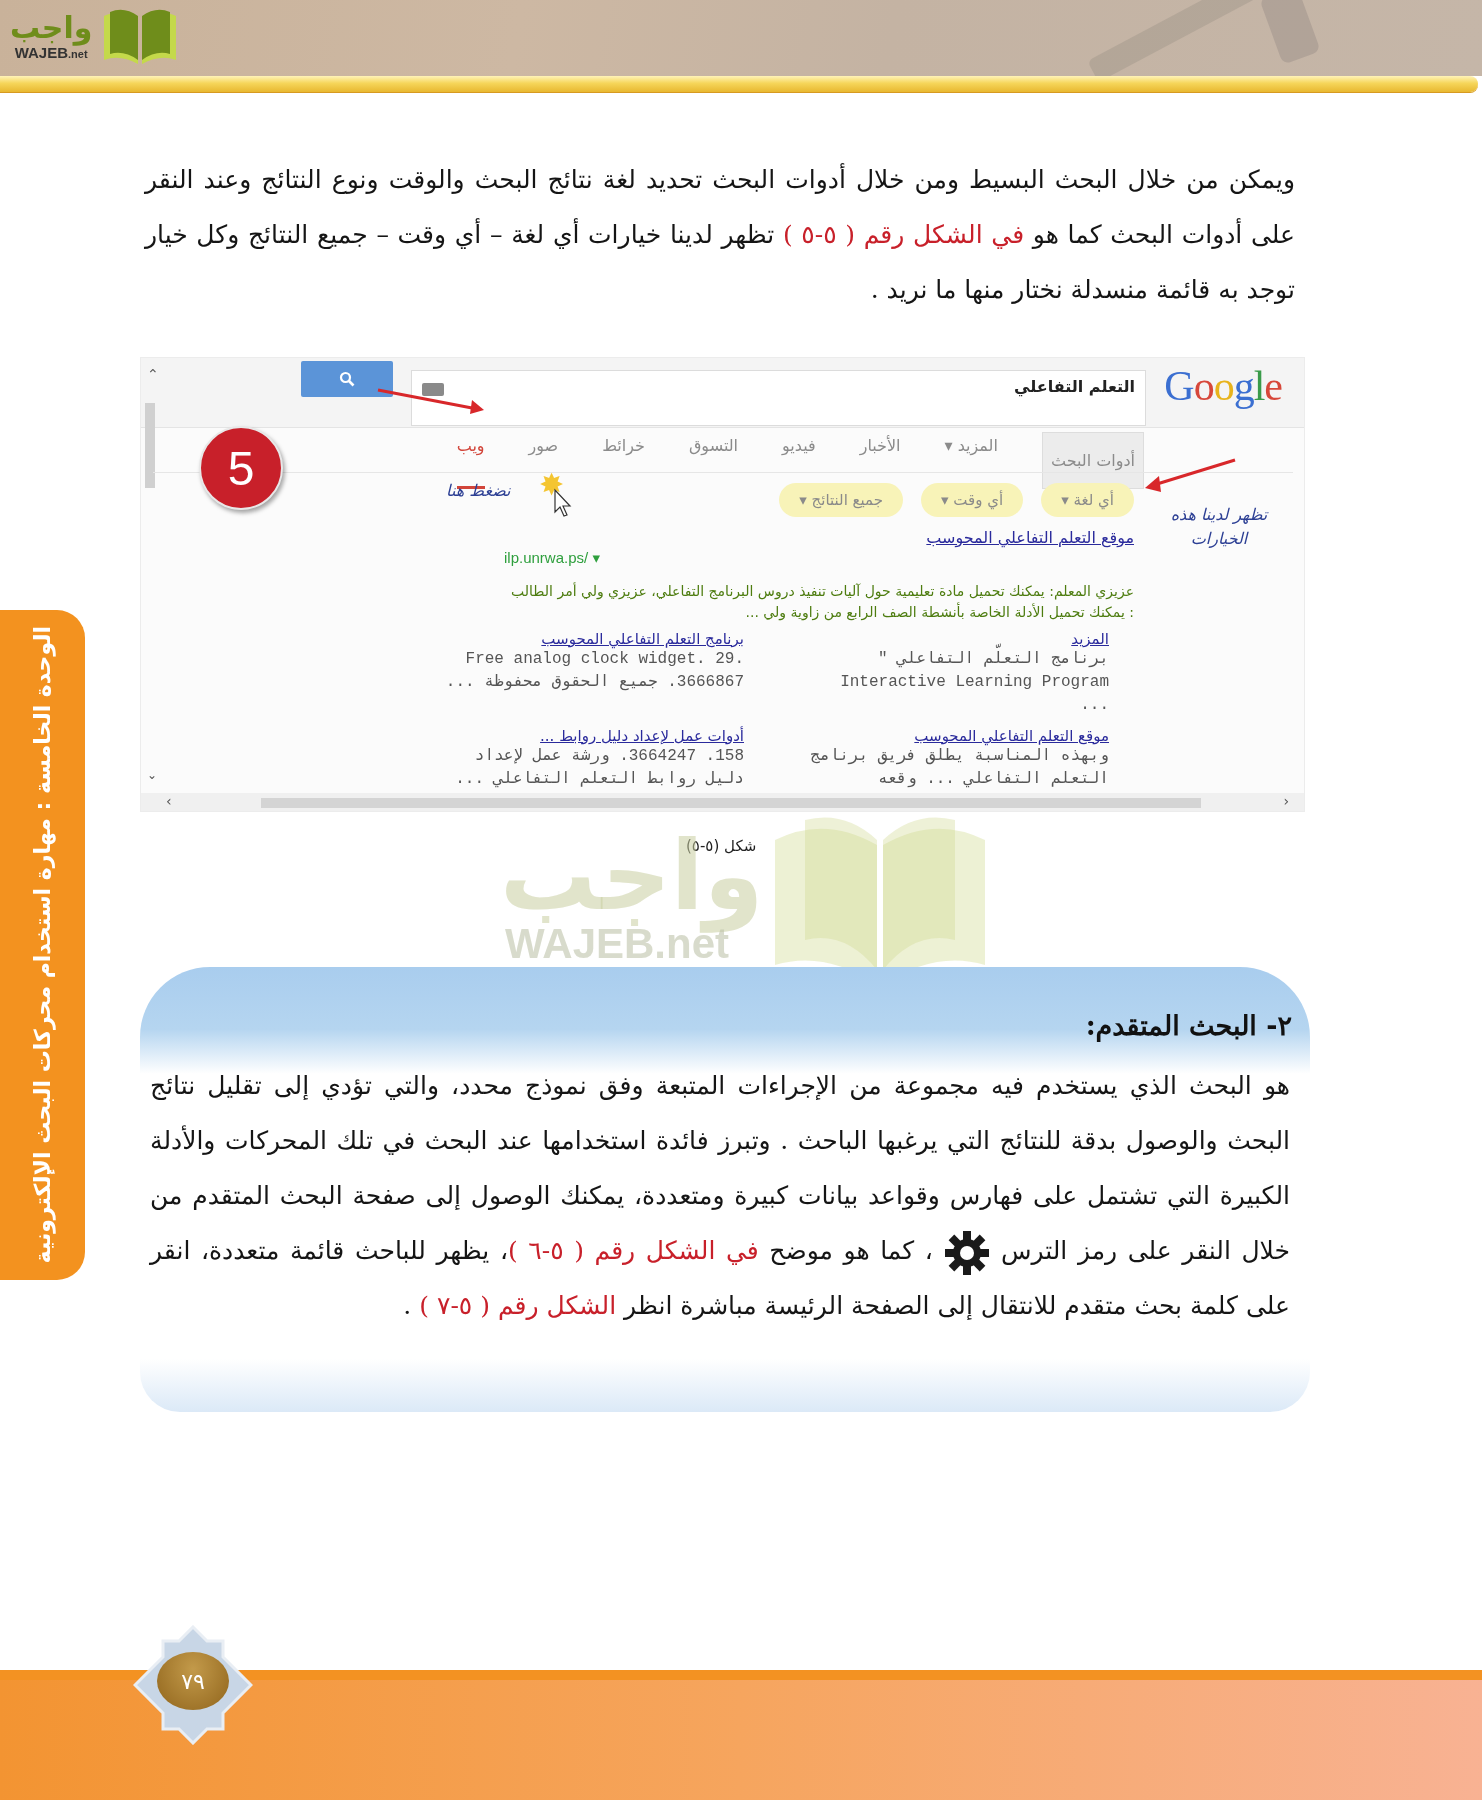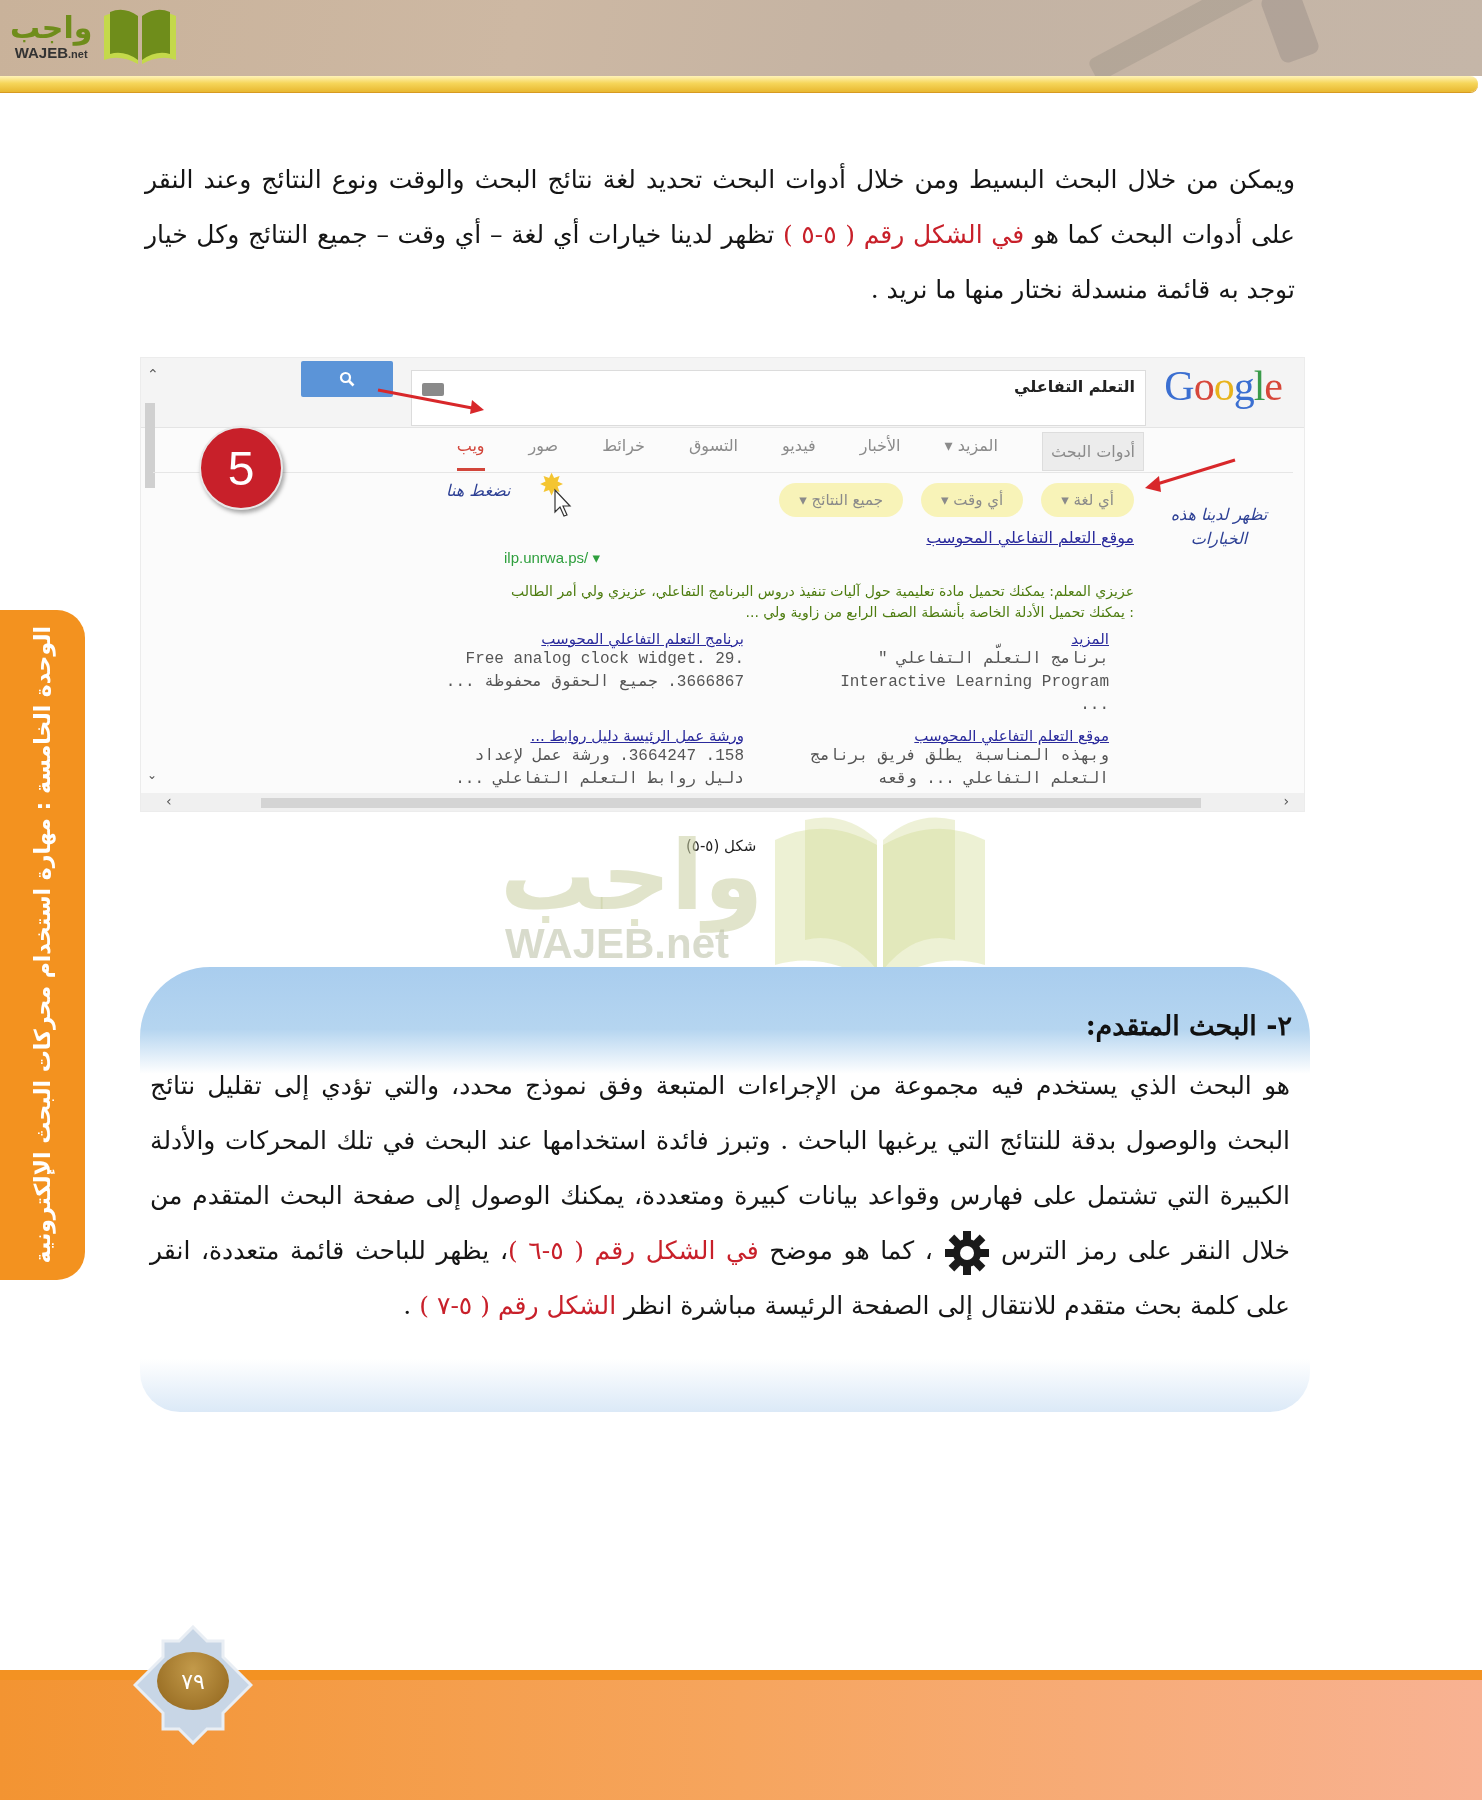--- a/index.html
+++ b/index.html
@@ -59,21 +59,21 @@
   .g-search { position:absolute; left:270px; top:12px; width:735px; height:56px; background:#fff; border:1px solid #dcdcdc;font-weight:bold; }
   .g-search-value { position:absolute; right:10px; top:6px; font-size:16px; color:#222; direction:rtl; }
   .g-keyboard { position:absolute; left:10px; top:12px; width:22px; height:13px; background:#8a8a8a; border-radius:2px; }
   .g-search-btn { position:absolute; left:160px; top:3px; width:92px; height:36px; background:#5b94d8; border-radius:2px; display:flex; align-items:center; justify-content:center; }
   .g-scroll-up { position:absolute; left:6px; top:8px; color:#555; font-size:14px; }
   .g-vscroll { position:absolute; left:4px; top:45px; width:10px; height:85px; background:#d0d0d0; }
   .g-scroll-down { position:absolute; left:6px; top:410px; color:#555; font-size:12px; }
 
   .g-tabs { position:absolute; right:160px; top:78px; display:flex; flex-direction:row-reverse; gap:44px; direction:rtl; font-size:16px; color:#8b8b8b; }
   .g-tab.active { color:#d2453a; border-bottom:3px solid #d2453a; padding-bottom:6px; }
-  .g-tab.tools { background:#ececec; border:1px solid #ddd; padding:9px 8px; margin-top:-4px; }
+  .g-tab.tools { background:#ececec; border:1px solid #ddd; padding:18px 8px; margin-top:-4px; }
   .g-tabs-rule { position:absolute; left:12px; top:114px; width:1140px; height:1px; background:#e6e6e6; }
 
   .g-filters { position:absolute; right:170px; top:125px; display:flex; flex-direction:row-reverse; gap:18px; }
   .g-filter { background:#f8f3b8; border-radius:40px; padding:8px 20px; font-size:15px; color:#8a8a8a; direction:rtl; }
 
   .badge-5 {
     position:absolute; left:58px; top:68px; width:84px; height:84px; border-radius:50%;
     background:#c8202a; color:#fff; font-family:"Liberation Sans", sans-serif; font-size:48px;
     display:flex; align-items:center; justify-content:center; box-shadow:2px 3px 4px rgba(0,0,0,.35); border:2px solid #e8e8e8;
   }
@@ -225,21 +225,21 @@
     </div>
     <div class="r-cell">
       <div class="t">برنامج التعلم التفاعلي المحوسب</div>
       <div class="s">Free analog clock widget. 29. 3666867. جميع الحقوق محفوظة ...</div>
     </div>
     <div class="r-cell">
       <div class="t">موقع التعلم التفاعلي المحوسب</div>
       <div class="s">وبهذه المناسبة يطلق فريق برنامج التعلم التفاعلي ... وقعه</div>
     </div>
     <div class="r-cell">
-      <div class="t">ورشة عمل الرئيسة دليل روابط ...</div>
+      <div class="t">أدوات عمل لإعداد دليل روابط ...</div>
       <div class="s">158. 3664247. ورشة عمل لإعداد دليل روابط التعلم التفاعلي ...</div>
     </div>
   </div>
 
   <div class="g-scroll-down">⌄</div>
   <div class="g-hscroll">
     <span class="la">‹</span>
     <div class="thumb"></div>
     <span class="ra">›</span>
   </div>

